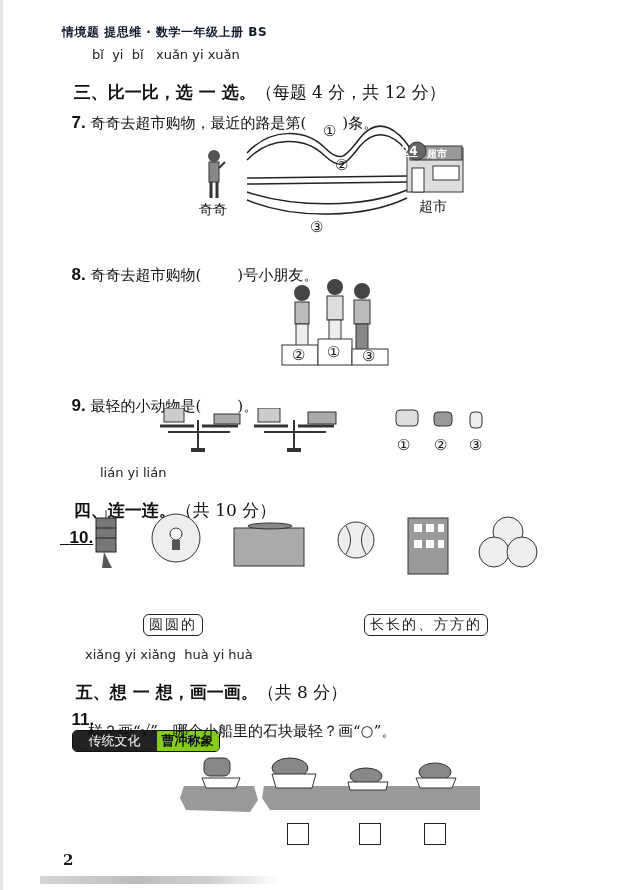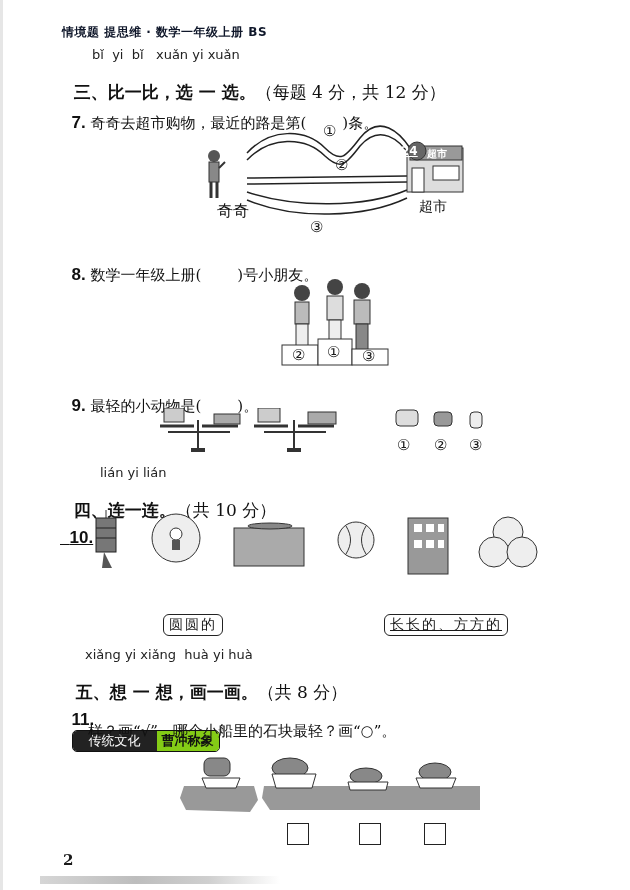--- a/index.html
+++ b/index.html
@@ -5,21 +5,21 @@
   html,body{margin:0;padding:0;background:#fff;}
   body{width:630px;height:890px;position:relative;overflow:hidden;font-family:"DejaVu Sans","Liberation Sans",sans-serif;color:#1a1a1a;}
   .abs{position:absolute;}
   .header{left:62px;top:24px;font-size:12px;font-weight:bold;letter-spacing:0.5px;color:#0f172a;}
   .pinyin{font-size:13px;color:#222;font-family:"DejaVu Sans",sans-serif;white-space:pre;}
   .section{font-size:17px;font-weight:bold;color:#111;white-space:pre;}
   .section .sub{font-weight:normal;font-family:"DejaVu Serif",serif;}
   .q{font-size:15px;font-family:"DejaVu Serif",serif;color:#111;white-space:pre;}
   .q .num{font-family:"Liberation Sans",sans-serif;font-weight:bold;font-size:17px;}
   .blank{display:inline-block;width:36px;}
-  .label-box{border:1.5px solid #222;border-radius:6px;padding:1px 5px;font-family:"DejaVu Serif",serif;font-size:14px;letter-spacing:2px;margin-left:20px;}
+  .label-box{border:1.5px solid #222;border-radius:6px;padding:1px 5px;font-family:"DejaVu Serif",serif;font-size:14px;letter-spacing:2px;}
   .tag{display:inline-flex;border:1.5px solid #111;border-radius:5px;overflow:hidden;font-size:13px;vertical-align:2px;font-family:"DejaVu Sans",sans-serif;}
   .tag .dark{background:#222;color:#fff;padding:1px 16px;}
   .tag .light{background:#84cc16;color:#111;padding:1px 5px;font-weight:bold;}
   .answer-box{width:20px;height:20px;border:1.5px solid #222;background:#fff;}
   .page-num{font-family:"DejaVu Serif",serif;font-weight:bold;font-size:15px;}
   .circ{font-family:"DejaVu Serif",serif;font-size:15px;}
   .binding{left:0;top:0;width:3px;height:890px;background:#e6e6e6;}
   .scan-smudge{left:40px;top:876px;width:240px;height:8px;background:linear-gradient(90deg,#d6d6d6,#bdbdbd 40%,#cfcfcf 70%,rgba(220,220,220,0));}
 </style>
 </head>
@@ -64,26 +64,26 @@
       <circle cx="222" cy="33" r="9" fill="#666" stroke="#333"></circle>
       <rect x="217" y="50" width="12" height="24" fill="#fff" stroke="#333"></rect>
       <rect x="238" y="48" width="26" height="14" fill="#fff" stroke="#333"></rect>
     </g>
   </svg>
   <span class="abs circ" style="left:128px;top:4px;">①</span>
   <span class="abs circ" style="left:140px;top:38px;">②</span>
   <span class="abs circ" style="left:115px;top:100px;">③</span>
   <span class="abs" style="left:206px;top:26px;font-size:12px;color:#fff;font-weight:bold;text-decoration:underline;">24</span>
   <span class="abs" style="left:232px;top:29px;font-size:10px;color:#fff;font-weight:bold;">超市</span>
-  <span class="abs q" style="left:22px;top:83px;font-size:16px;">奇奇</span>
+  <span class="abs q" style="left:4px;top:83px;font-size:14px;">奇奇</span>
   <span class="abs q" style="left:224px;top:80px;font-size:14px;">超市</span>
 </div>
 
 <div class="abs q" style="left:62px;top:247px;">
-  <span class="num">8.</span><span> 数学一年级上册(</span><span class="blank"></span><span>)号小朋友。</span>
+  <span class="num">8.</span><span> 奇奇去超市购物(</span><span class="blank"></span><span>)号小朋友。</span>
 </div>
 
 <div class="abs" style="left:280px;top:275px;width:110px;height:92px;">
   <svg width="110" height="92" viewBox="0 0 110 92">
     <g>
       <circle cx="22" cy="18" r="8" fill="#444"></circle>
         <rect x="15" y="27" width="14" height="22" fill="#bbb" stroke="#333"></rect>
         <rect x="16" y="49" width="12" height="22" fill="#eee" stroke="#333"></rect>
     </g>
     <g>
@@ -185,21 +185,21 @@
         <rect x="348" y="30" width="6" height="8" fill="#fff"></rect>
     </g>
     <g>
       <circle cx="418" cy="22" r="15" fill="#eee" stroke="#333"></circle>
       <circle cx="404" cy="42" r="15" fill="#eee" stroke="#333"></circle>
       <circle cx="432" cy="42" r="15" fill="#eee" stroke="#333"></circle>
     </g>
   </svg>
 </div>
 <div class="abs label-box" style="left:143px;top:614px;">圆圆的</div>
-<div class="abs label-box" style="left:364px;top:614px;text-decoration:underline;">长长的、方方的</div>
+<div class="abs label-box" style="left:364px;top:614px;">长长的、方方的</div>
 
 <div class="abs pinyin" style="left:85px;top:647px;">xiǎng yi xiǎng  huà yi huà</div>
 <div class="abs section" style="left:64px;top:661px;">
   <span>五、想 一 想，画一画。</span><span class="sub">（共 8 分）</span>
 </div>
 
 <div class="abs q" style="left:62px;top:692px;">
   <span class="num">11.</span>
   <span class="tag"><span class="dark">传统文化</span><span class="light">曹冲称象</span></span>
 </div>

